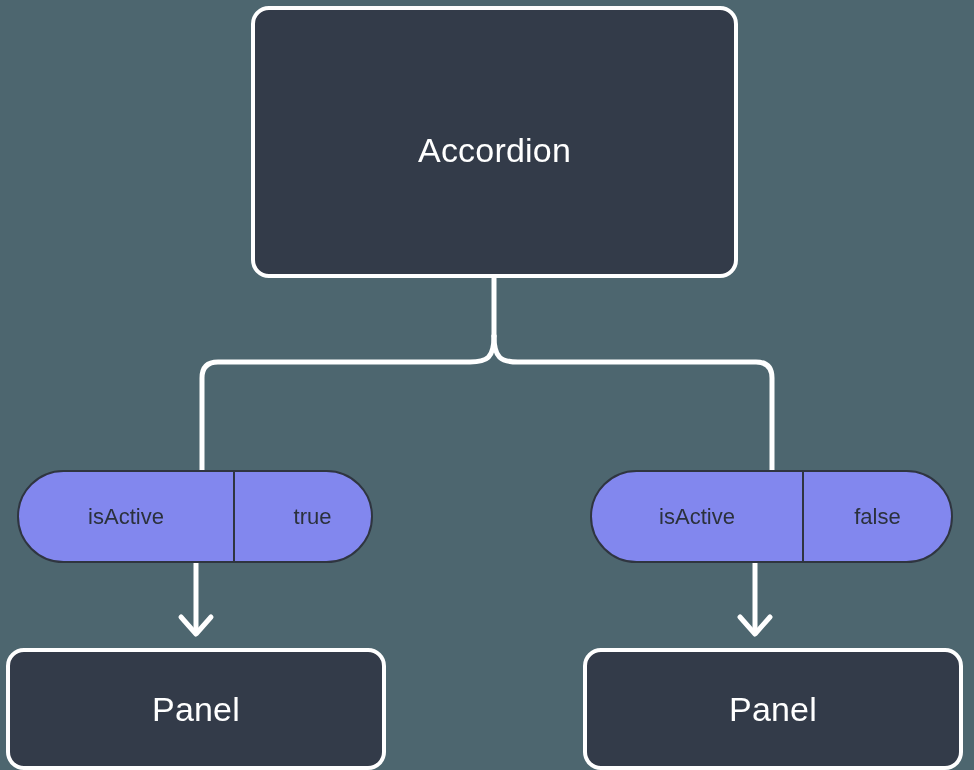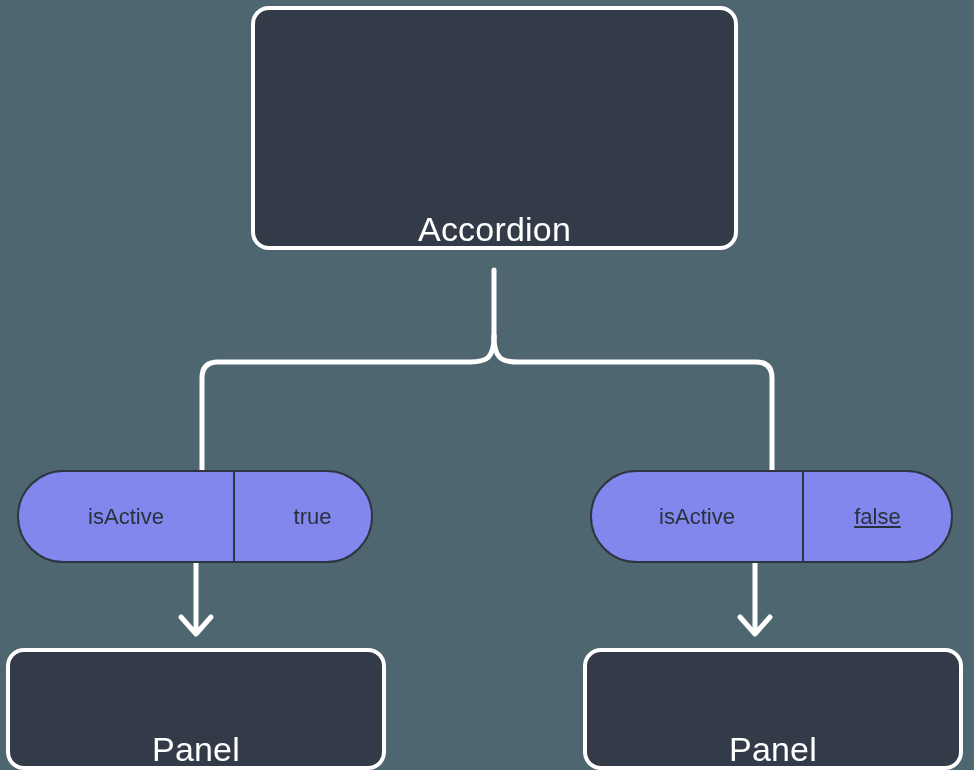--- a/index.html
+++ b/index.html
@@ -42,29 +42,29 @@
     font-size: 34px;
     letter-spacing: 0.2px;
     line-height: 1;
     white-space: nowrap;
   }
 
   #accordion-card {
     left: 251px;
     top: 6px;
     width: 487px;
-    height: 244px;
-    justify-content: flex-end;
+    height: 272px;
+    justify-content: center;
     padding-top: 16px;
   }
 
   .panel-card {
     width: 380px;
     height: 122px;
-    justify-content: flex-end;
+    justify-content: center;
     top: 648px;
   }
   #panel-card-left  { left: 6px; }
   #panel-card-right { left: 583px; }
 
   
   .pill {
     position: absolute;
     box-sizing: border-box;
     display: flex;
@@ -126,21 +126,21 @@
   .prop-pill .pill-key {
     border-right: 2px solid #2f3540;
   }
 
   #prop-pill-left  { left: 17px;  width: 356px; }
   #prop-pill-left .pill-key { width: 214px; }
   #prop-pill-left .pill-val { flex: 1; margin-left: 19px; }
 
   #prop-pill-right { left: 590px; width: 363px; }
   #prop-pill-right .pill-key { width: 210px; }
-  #prop-pill-right .pill-val { flex: 1; text-decoration: underline; }
+  #prop-pill-right .pill-val { flex: 1; }
 </style>
 </head>
 <body>
 
 <div id="stage">
 
   <svg id="wires" viewBox="0 0 974 770">
 
     <path d="M 494 270 L 494 336" fill="none" stroke="#ffffff" stroke-width="5" stroke-linecap="round"></path>
 

